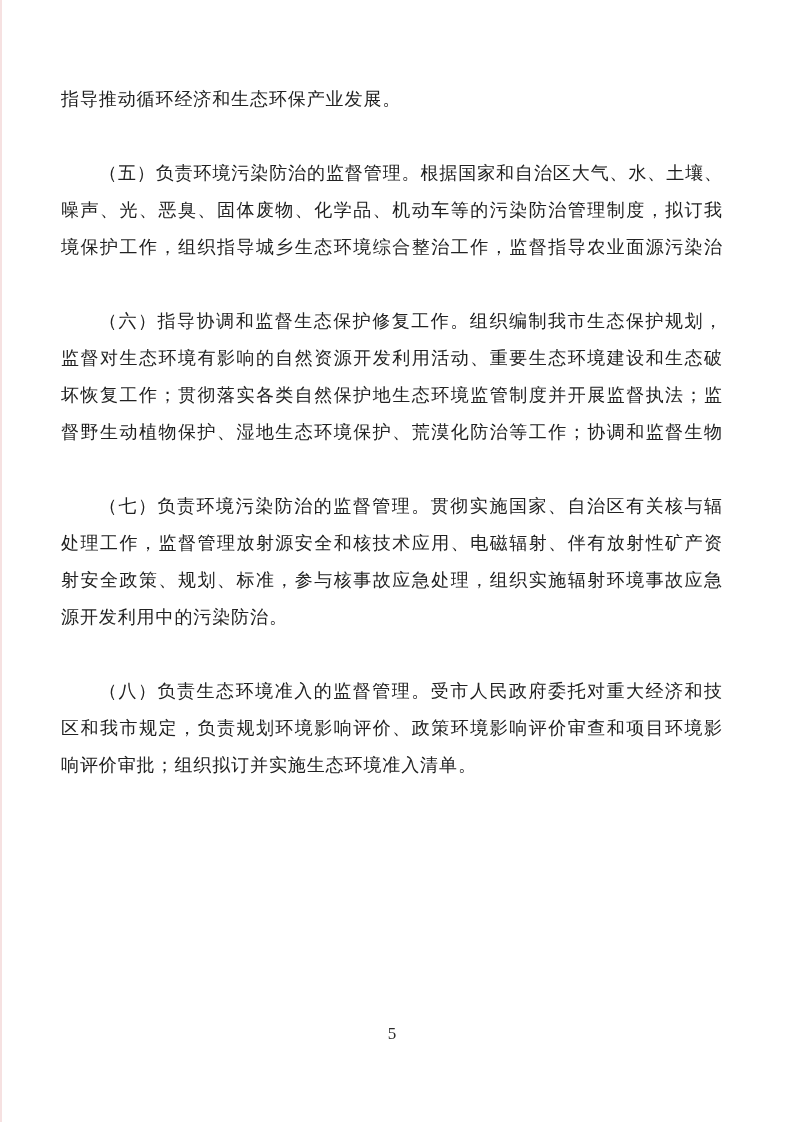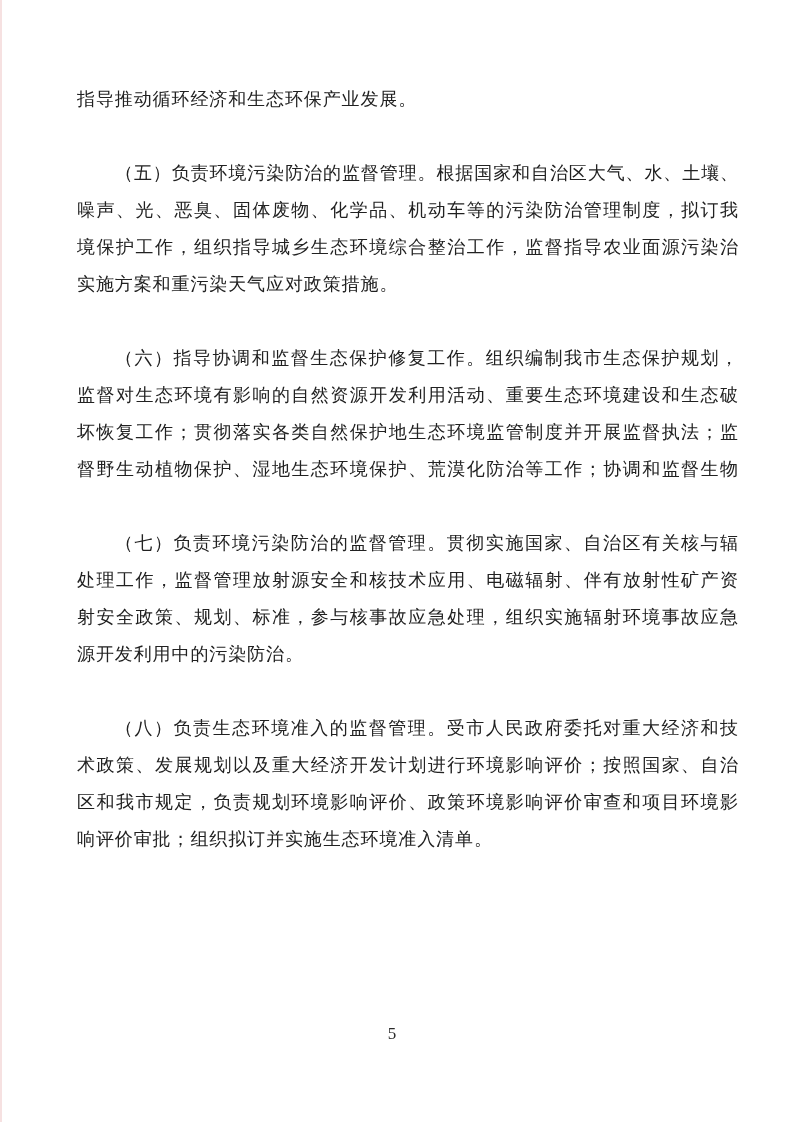--- a/index.html
+++ b/index.html
@@ -21,21 +21,21 @@
     position: absolute;
     left: 0;
     top: 0;
     width: 2px;
     height: 100%;
     background: #eec9c9;
     opacity: 0.55;
   }
   .doc-body {
     position: absolute;
-    left: 77px;
+    left: 61px;
     top: 81px;
     width: 662px;
   }
   .paragraph {
     margin: 0 0 37px 0;
   }
   .line {
     height: 37px;
     line-height: 37px;
     font-size: 18px;
@@ -71,35 +71,33 @@
 <div class="page">
   <div class="edge-artifact"></div>
   <div class="doc-body">
       <div class="paragraph">
         <div class="line">指导推动循环经济和生态环保产业发展。</div>
       </div>
       <div class="paragraph">
         <div class="line j ind">（五）负责环境污染防治的监督管理。根据国家和自治区大气、水、土壤、</div>
         <div class="line j">噪声、光、恶臭、固体废物、化学品、机动车等的污染防治管理制度，拟订我</div>
         <div class="line j">境保护工作，组织指导城乡生态环境综合整治工作，监督指导农业面源污染治</div>
-        <div class="line">实施方案和重污染天气应对政策措施。</div>
       </div>
       <div class="paragraph">
         <div class="line j ind">（六）指导协调和监督生态保护修复工作。组织编制我市生态保护规划，</div>
         <div class="line j">监督对生态环境有影响的自然资源开发利用活动、重要生态环境建设和生态破</div>
         <div class="line j">坏恢复工作；贯彻落实各类自然保护地生态环境监管制度并开展监督执法；监</div>
         <div class="line j">督野生动植物保护、湿地生态环境保护、荒漠化防治等工作；协调和监督生物</div>
       </div>
       <div class="paragraph">
         <div class="line j ind">（七）负责环境污染防治的监督管理。贯彻实施国家、自治区有关核与辐</div>
         <div class="line j">处理工作，监督管理放射源安全和核技术应用、电磁辐射、伴有放射性矿产资</div>
         <div class="line j">射安全政策、规划、标准，参与核事故应急处理，组织实施辐射环境事故应急</div>
         <div class="line">源开发利用中的污染防治。</div>
       </div>
       <div class="paragraph">
         <div class="line j ind">（八）负责生态环境准入的监督管理。受市人民政府委托对重大经济和技</div>
-        <div class="line j">术政策、发展规划以及重大经济开发计划进行环境影响评价；按照国家、自治</div>
         <div class="line j">区和我市规定，负责规划环境影响评价、政策环境影响评价审查和项目环境影</div>
         <div class="line">响评价审批；组织拟订并实施生态环境准入清单。</div>
       </div>
     </div>
   <div class="footer">5</div>
 </div>
 
 </body></html>

